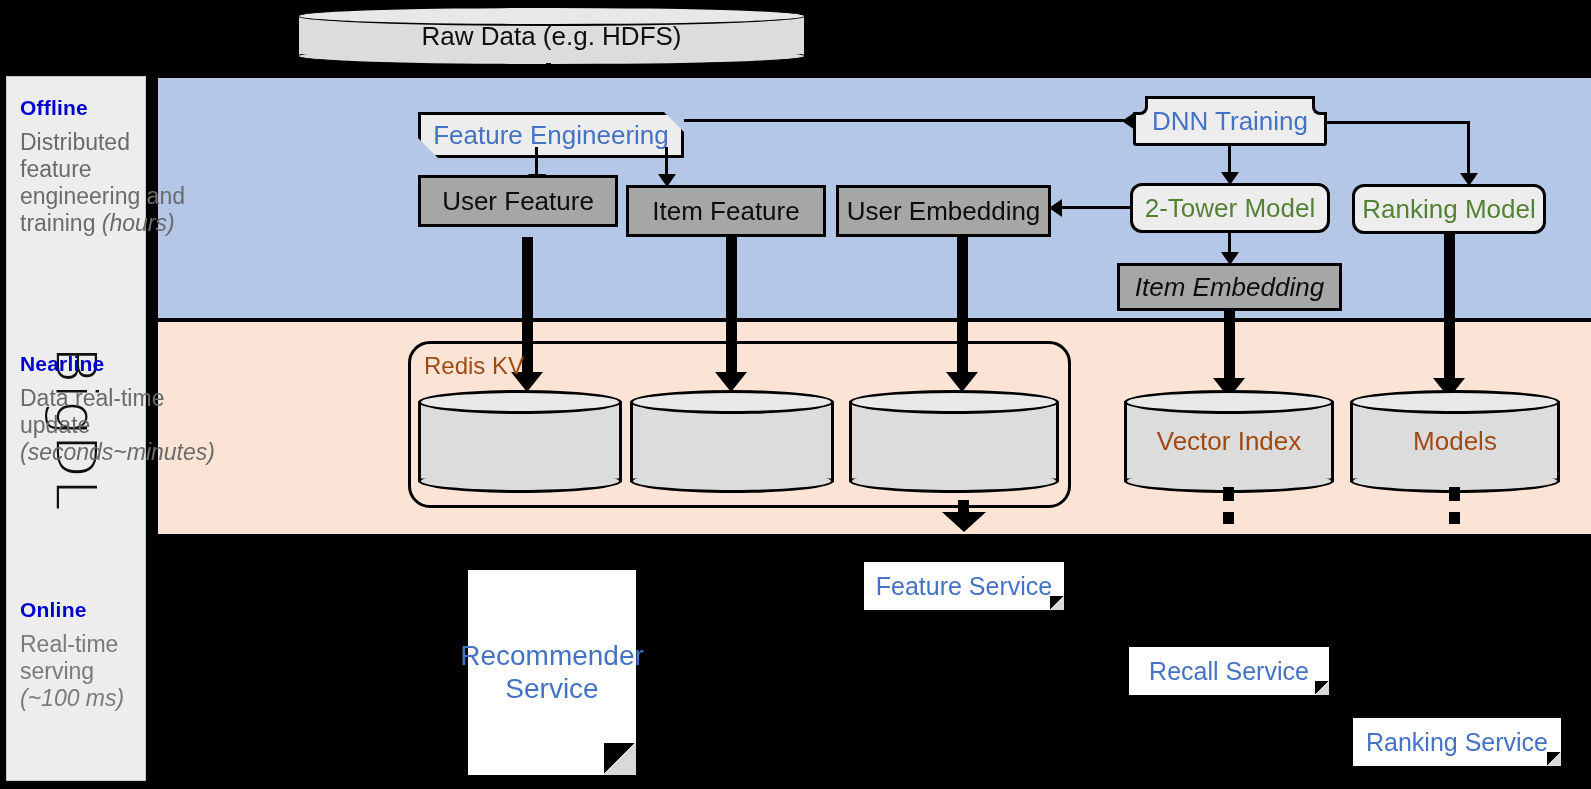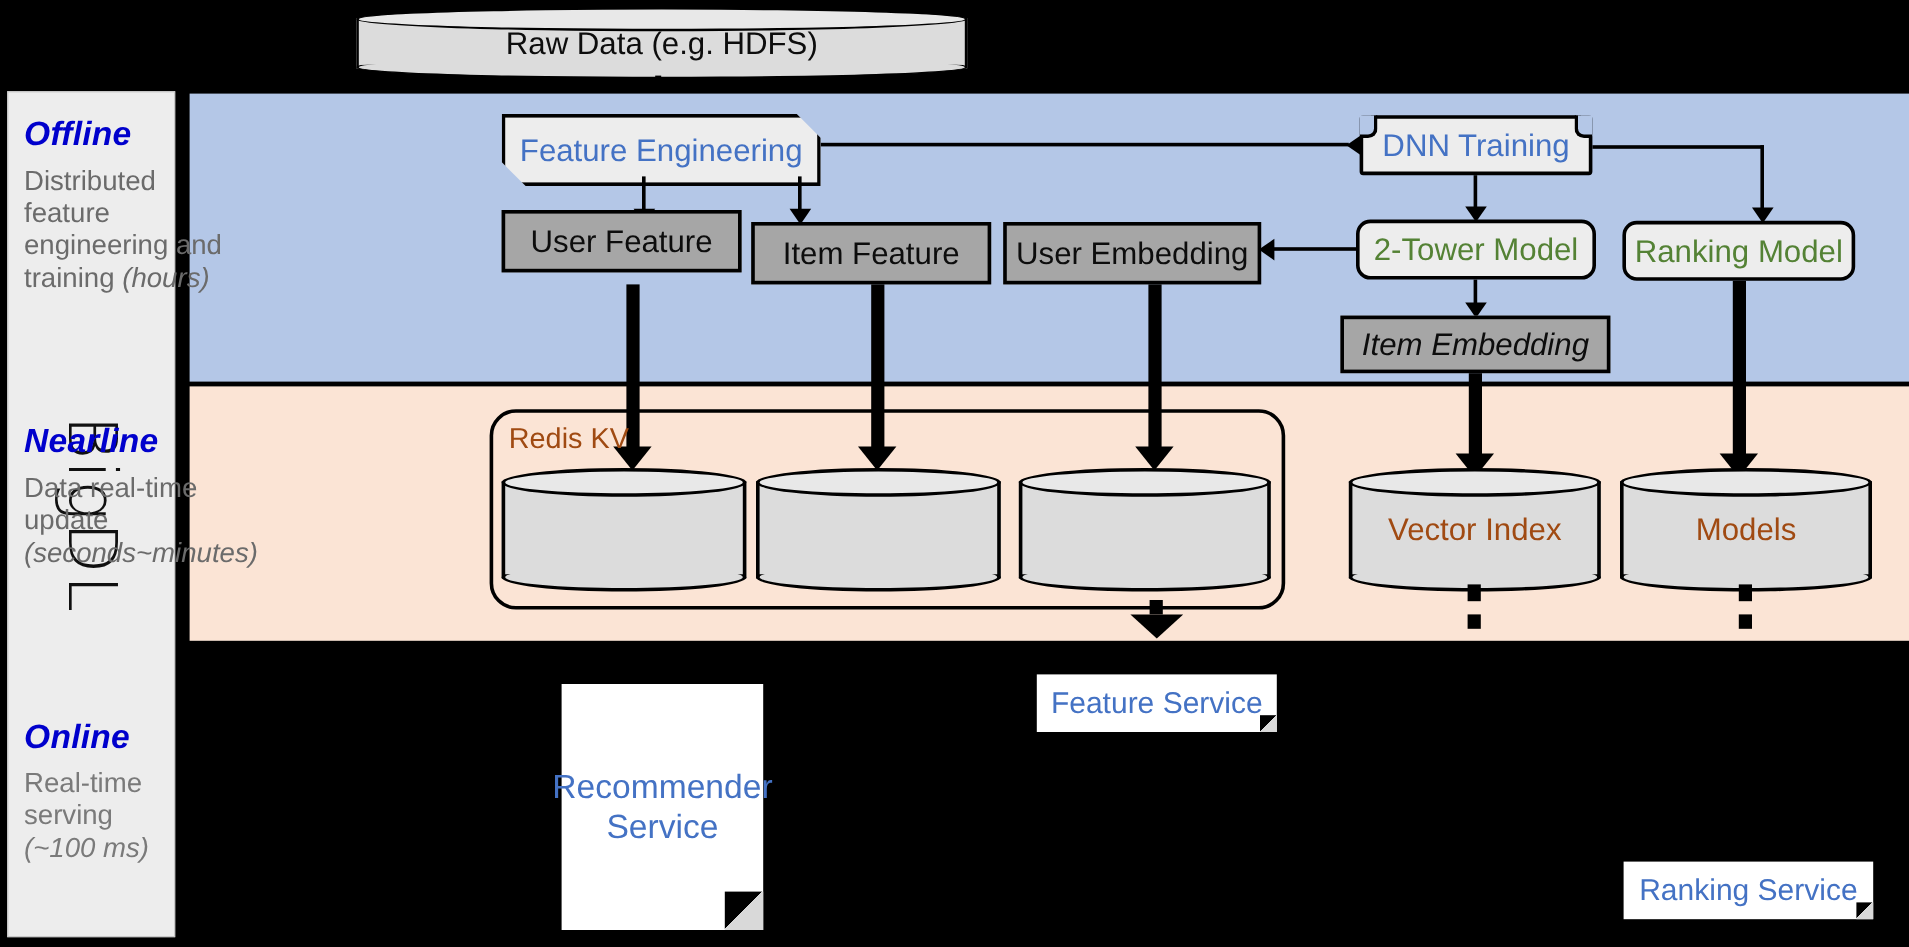--- a/index.html
+++ b/index.html
@@ -23,21 +23,21 @@
     font-family:"DejaVu Sans", sans-serif; font-weight:300;
   }
 
   
   .band{ position:absolute; left:158px; width:1433px; }
   .band-offline{ top:78px;  height:240px; background:#b4c7e7; }
   .band-nearline{ top:322px; height:212px; background:#fbe4d5; }
   .band-online{  top:538px; height:251px; background:#000; }
 
   .band-head{ position:absolute; left:20px; width:235px; }
-  .band-title{ font-size:28px; color:#0000cc; font-weight:600; letter-spacing:.2px;font-style:italic; }
+  .band-title{ font-size:21px; color:#0000cc; font-weight:600; letter-spacing:.2px; }
   .band-sub{ font-size:23px; color:#6b6b6b; line-height:1.17; margin-top:9px; }
   .band-sub i{ }
   .online .band-title{ color:#0000cc; }
   .online .band-sub{ color:#7a7a7a; font-style:normal; }
   .online .band-sub .it{ font-style:italic; }
 
   
   .node{ position:absolute; display:flex; align-items:center; justify-content:center; text-align:center; }
 
   
@@ -154,21 +154,21 @@
     <div class="band-sub">
       <div>Distributed</div>
       <div>feature</div>
       <div>engineering and</div>
       <div>
         <span>training </span><i>(hours)</i>
       </div>
     </div>
   </div>
 
-  <div class="node proc-cut" style="left:418px;top:95px;width:266px;height:60px;">
+  <div class="node proc-cut" style="left:418px;top:112px;width:266px;height:46px;">
     <span>Feature Engineering</span>
   </div>
 
   <div class="ln" style="left:684px;top:119px;width:440px;height:3px;"></div>
   <div class="ar-thin-l" style="left:1122px;top:112px;"></div>
 
   <div class="node proc-notch" style="left:1133px;top:96px;width:194px;height:50px;">
     <span>DNN Training</span>
   </div>
 
@@ -293,18 +293,21 @@
 
   <div class="svc svc-big" style="left:468px;top:570px;width:168px;height:205px;flex-direction:column;">
     <span>Recommender</span>
     <span>Service</span>
   </div>
 
   <div class="svc" style="left:864px;top:562px;width:200px;height:48px;">
     <span>Feature Service</span>
   </div>
 
+  <div class="svc" style="left:1129px;top:647px;width:200px;height:48px;">
+    <span>Recall Service</span>
+  </div>
 
   <div class="svc" style="left:1353px;top:718px;width:208px;height:48px;">
     <span>Ranking Service</span>
   </div>
 
 </div>
 
 </body></html>

